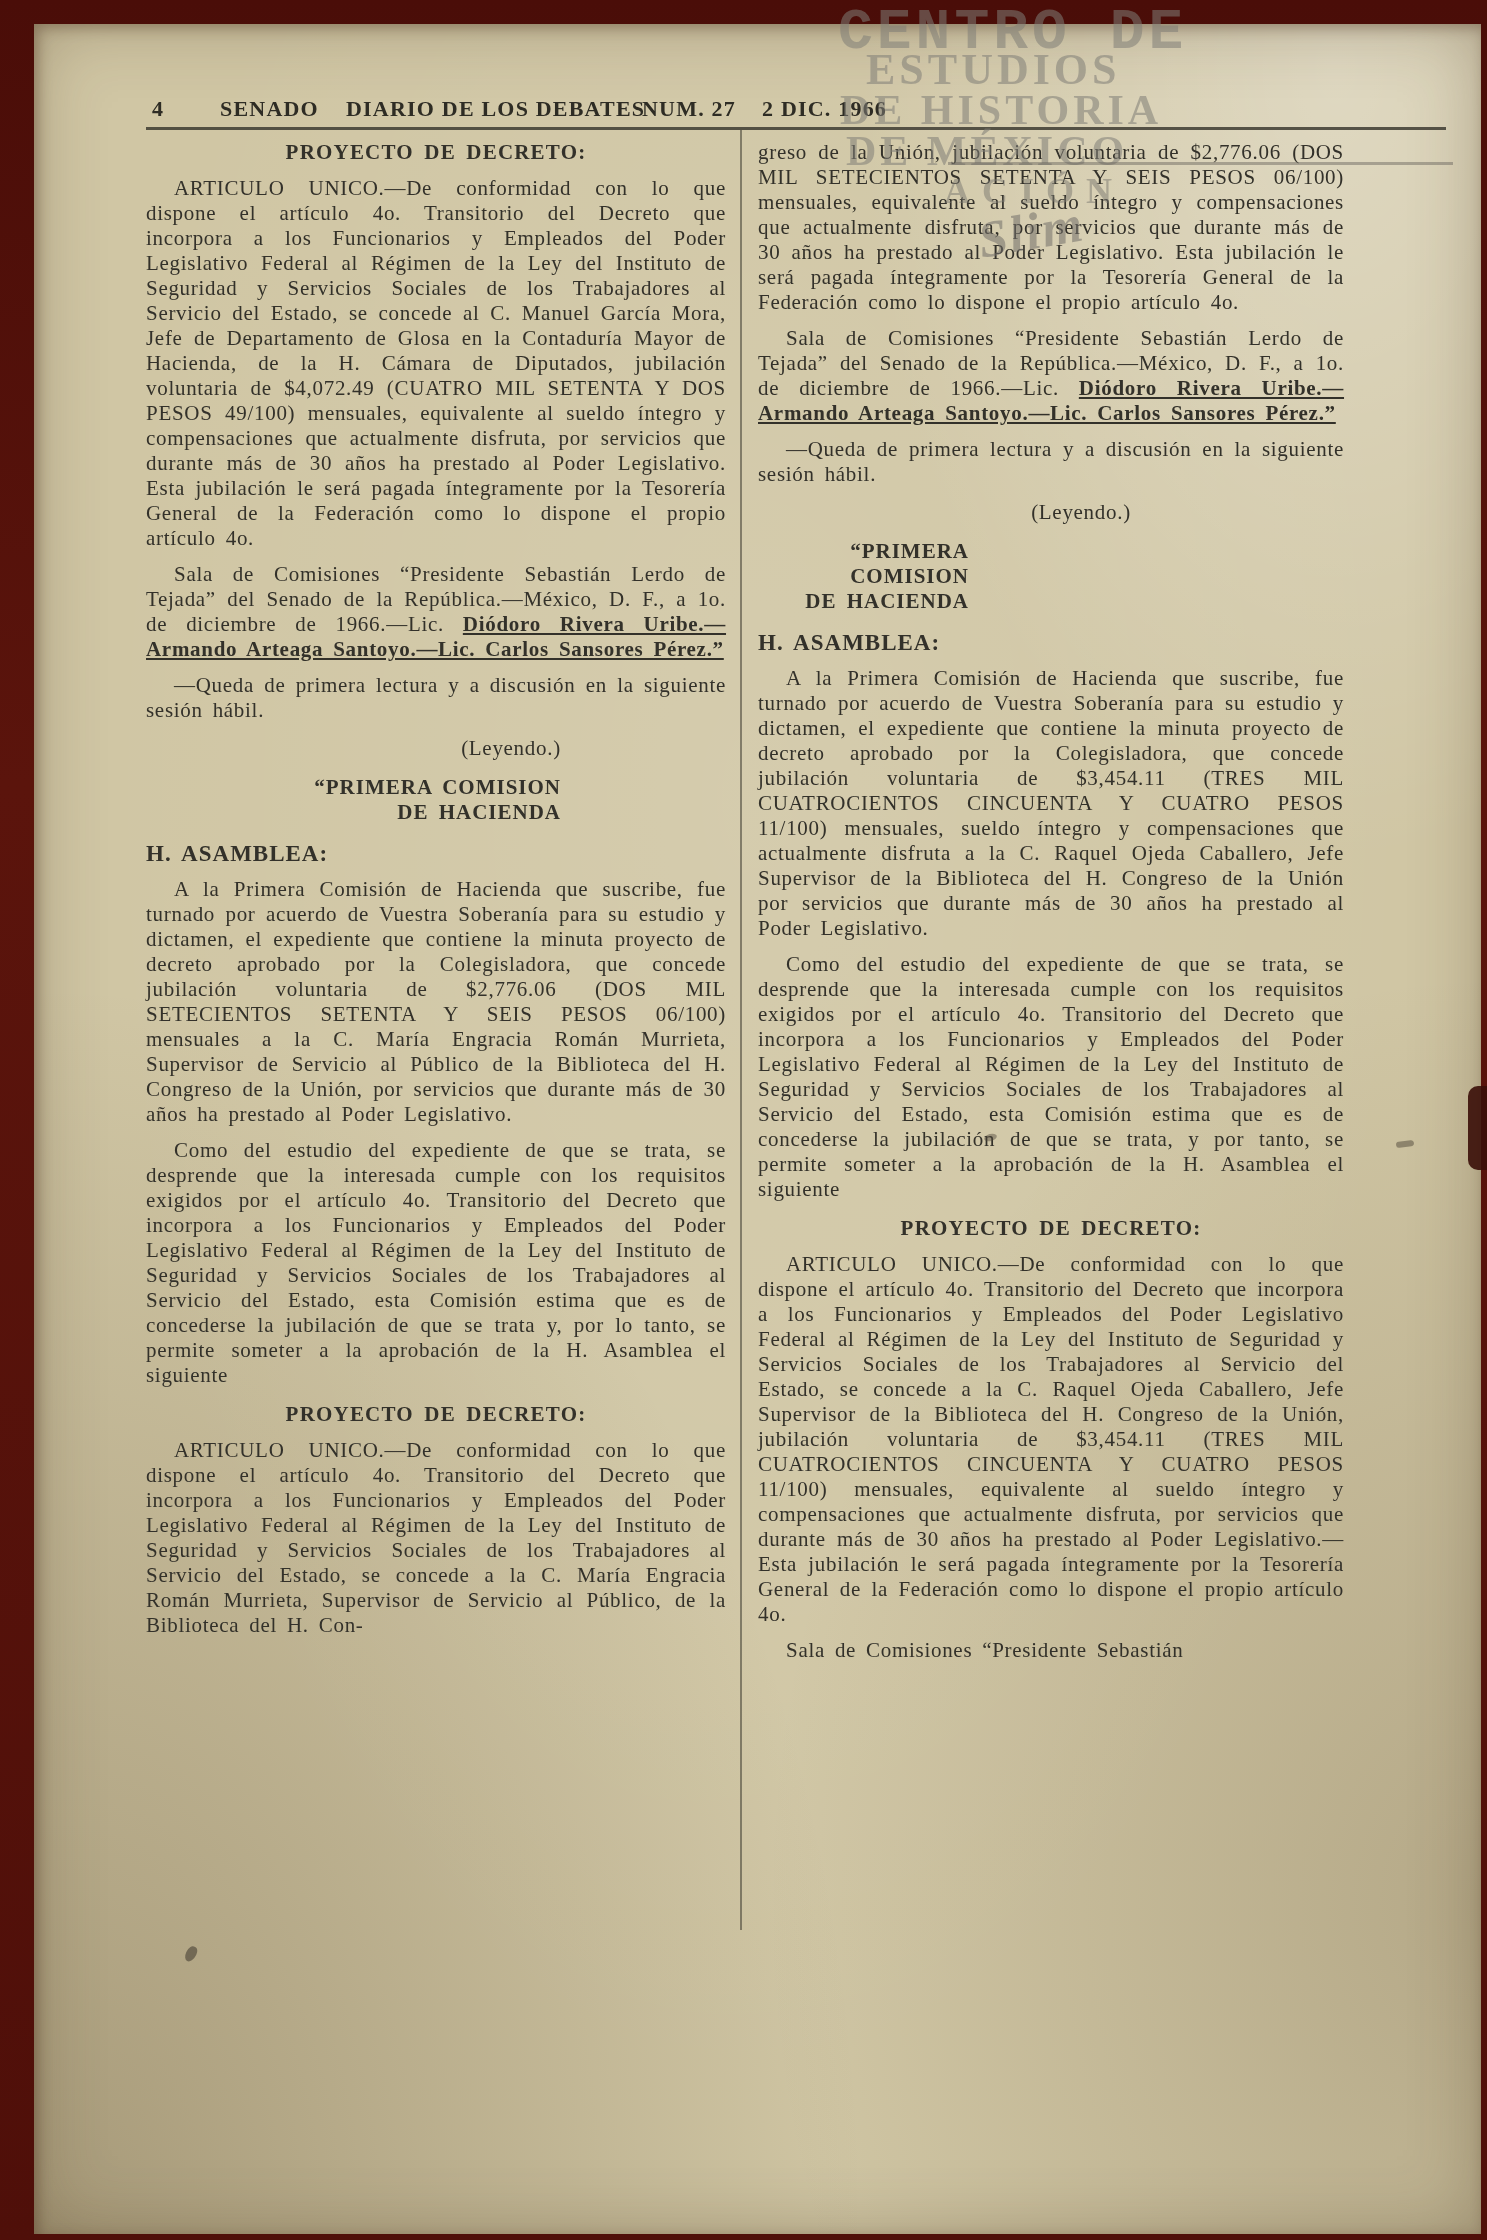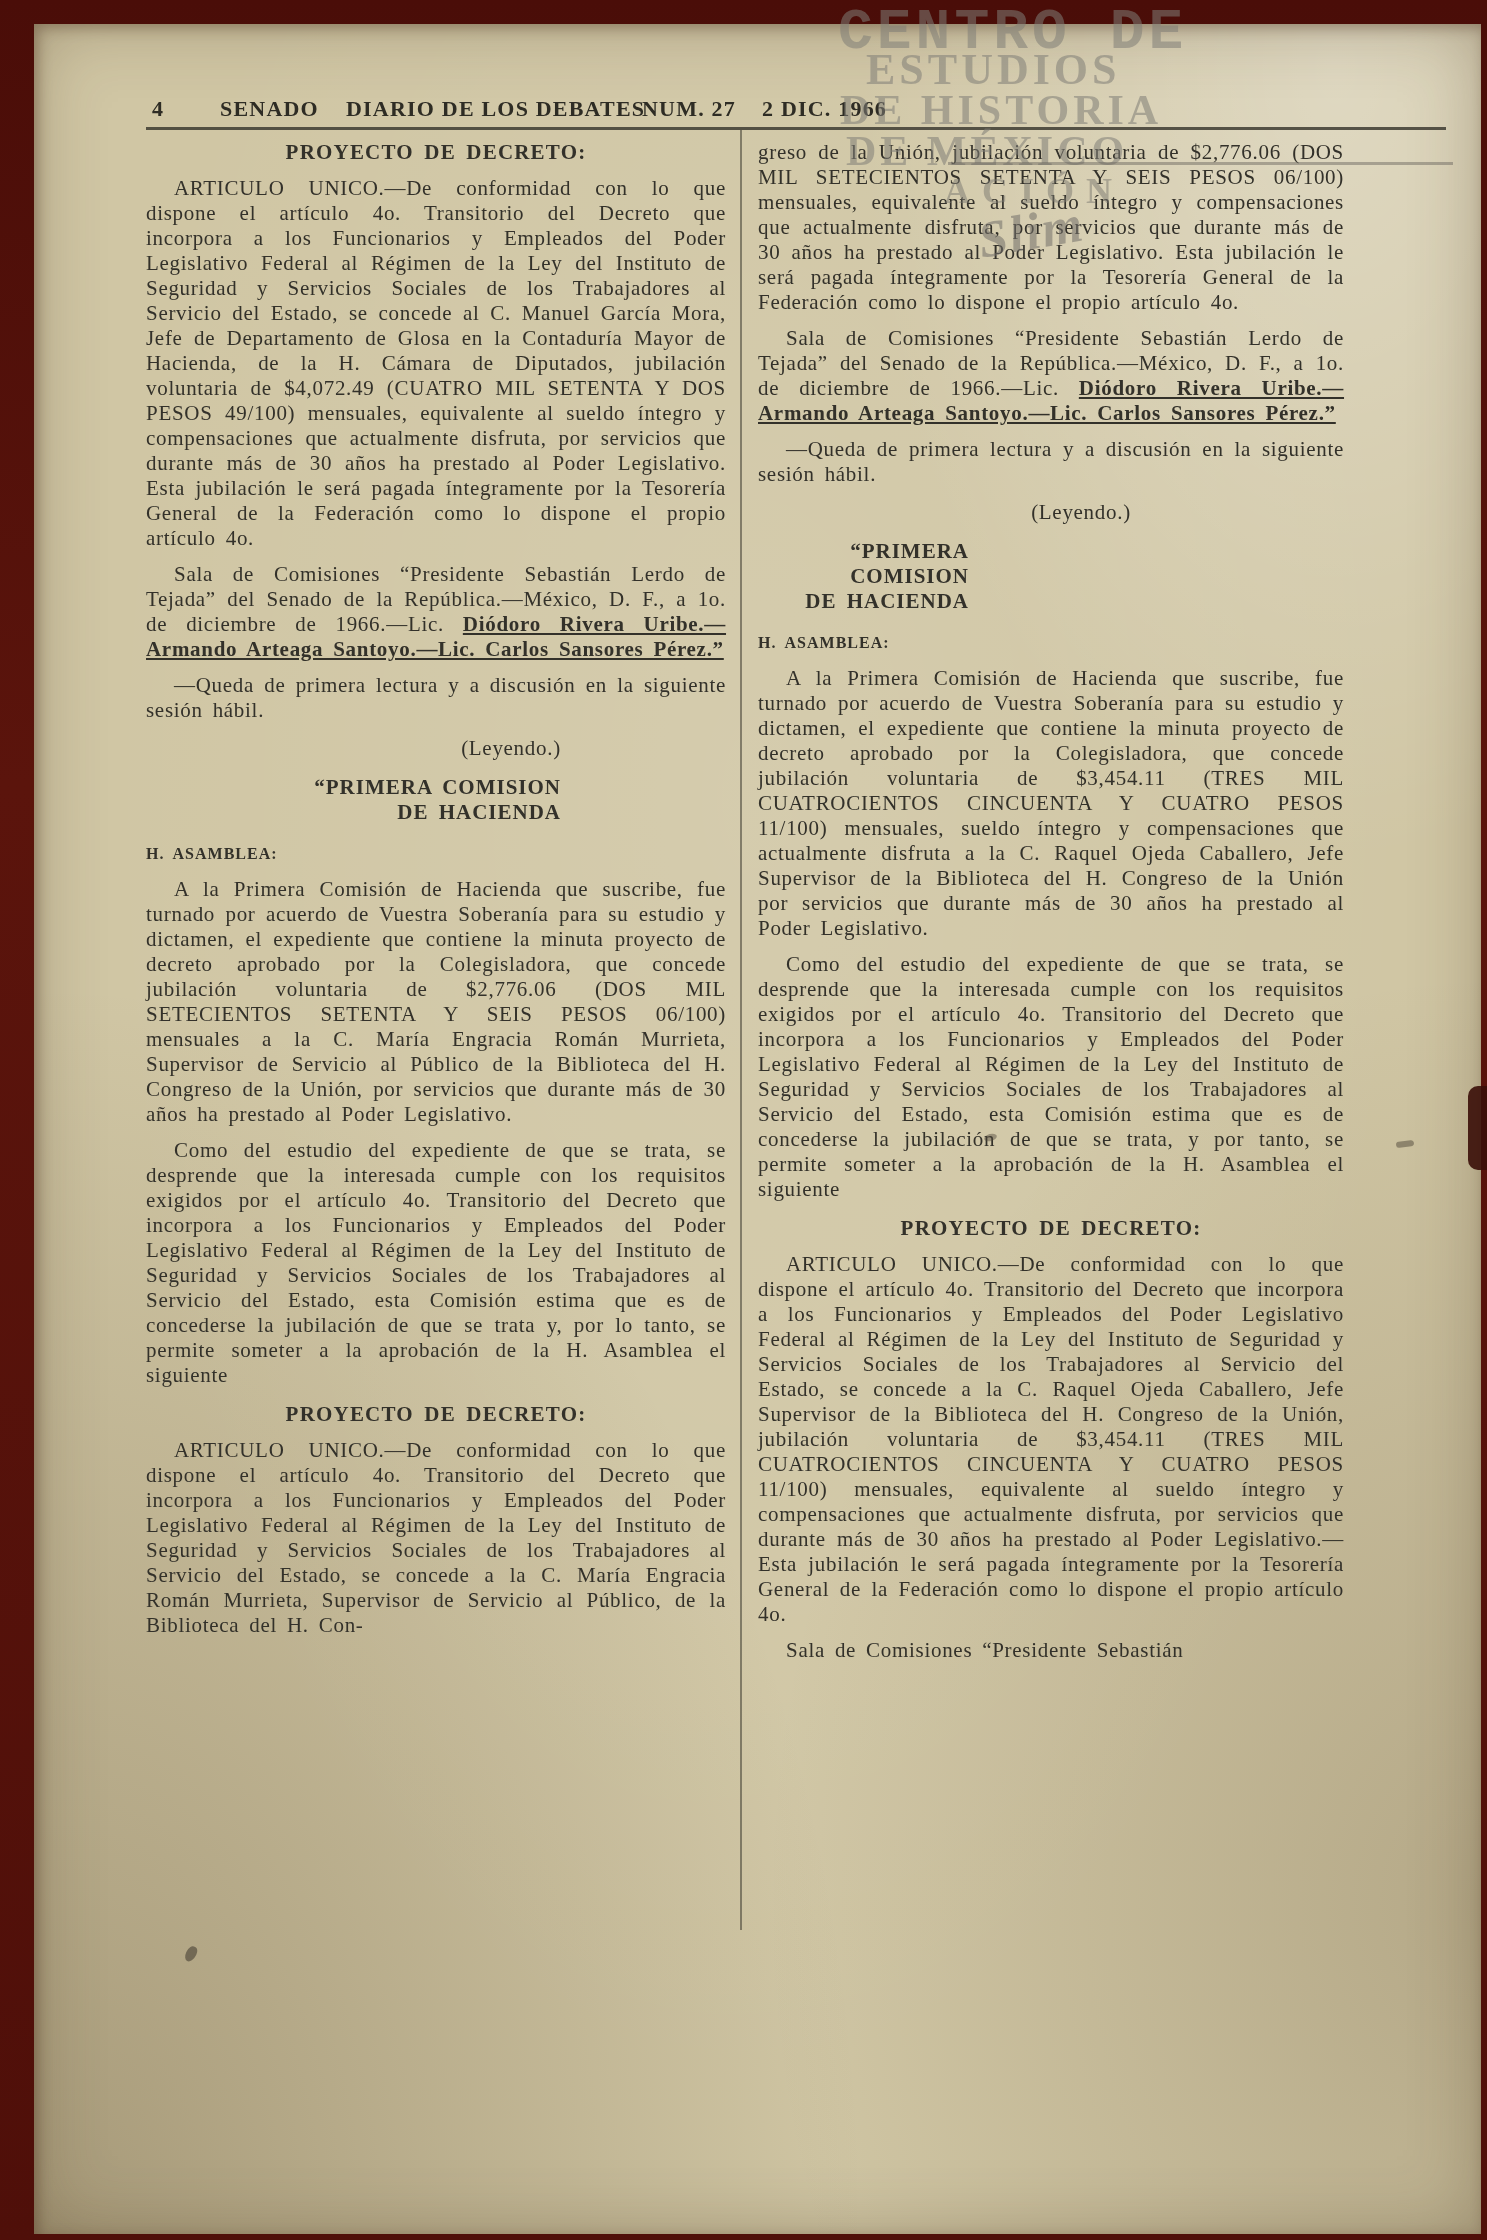--- a/index.html
+++ b/index.html
@@ -50,21 +50,21 @@
   }
   .col-left  { left:112px; width:580px; }
   .col-right { left:724px; width:586px; }
   .para { text-indent:28px; margin-top:11px; }
   .cont { text-indent:0; margin-top:8px; }
   .h-center { text-align:center; font-weight:bold; font-size:21px; letter-spacing:1.2px; margin:14px 0 4px; }
   .col-left .h-center:first-child { margin-top:8px; }
   .h-right { text-align:right; font-weight:bold; white-space:pre-line; font-size:21px; letter-spacing:1px; margin:14px 0 2px; }
   .h-right-a { padding-right:165px; }
   .h-right-b { padding-right:375px; }
-  .h-sub { text-align:left; font-weight:bold; font-size:16px; letter-spacing:1px; margin:16px 0 4px; }
+  .h-sub { text-align:left; font-weight:bold; font-size:23px; letter-spacing:1px; margin:16px 0 4px; }
   .note { text-align:center; margin:13px 0 2px; text-indent:0; }
   .note-a { padding-left:150px; }
   .note-b { padding-left:60px; }
   .sig-bold { font-weight:bold;text-decoration:underline; }
   
   .wm-line {
     position:absolute; font-weight:bold; white-space:nowrap; z-index:6;
     color:rgba(128,126,118,0.55); letter-spacing:4px;
     font-family:"Liberation Serif","DejaVu Serif",serif;
   }

